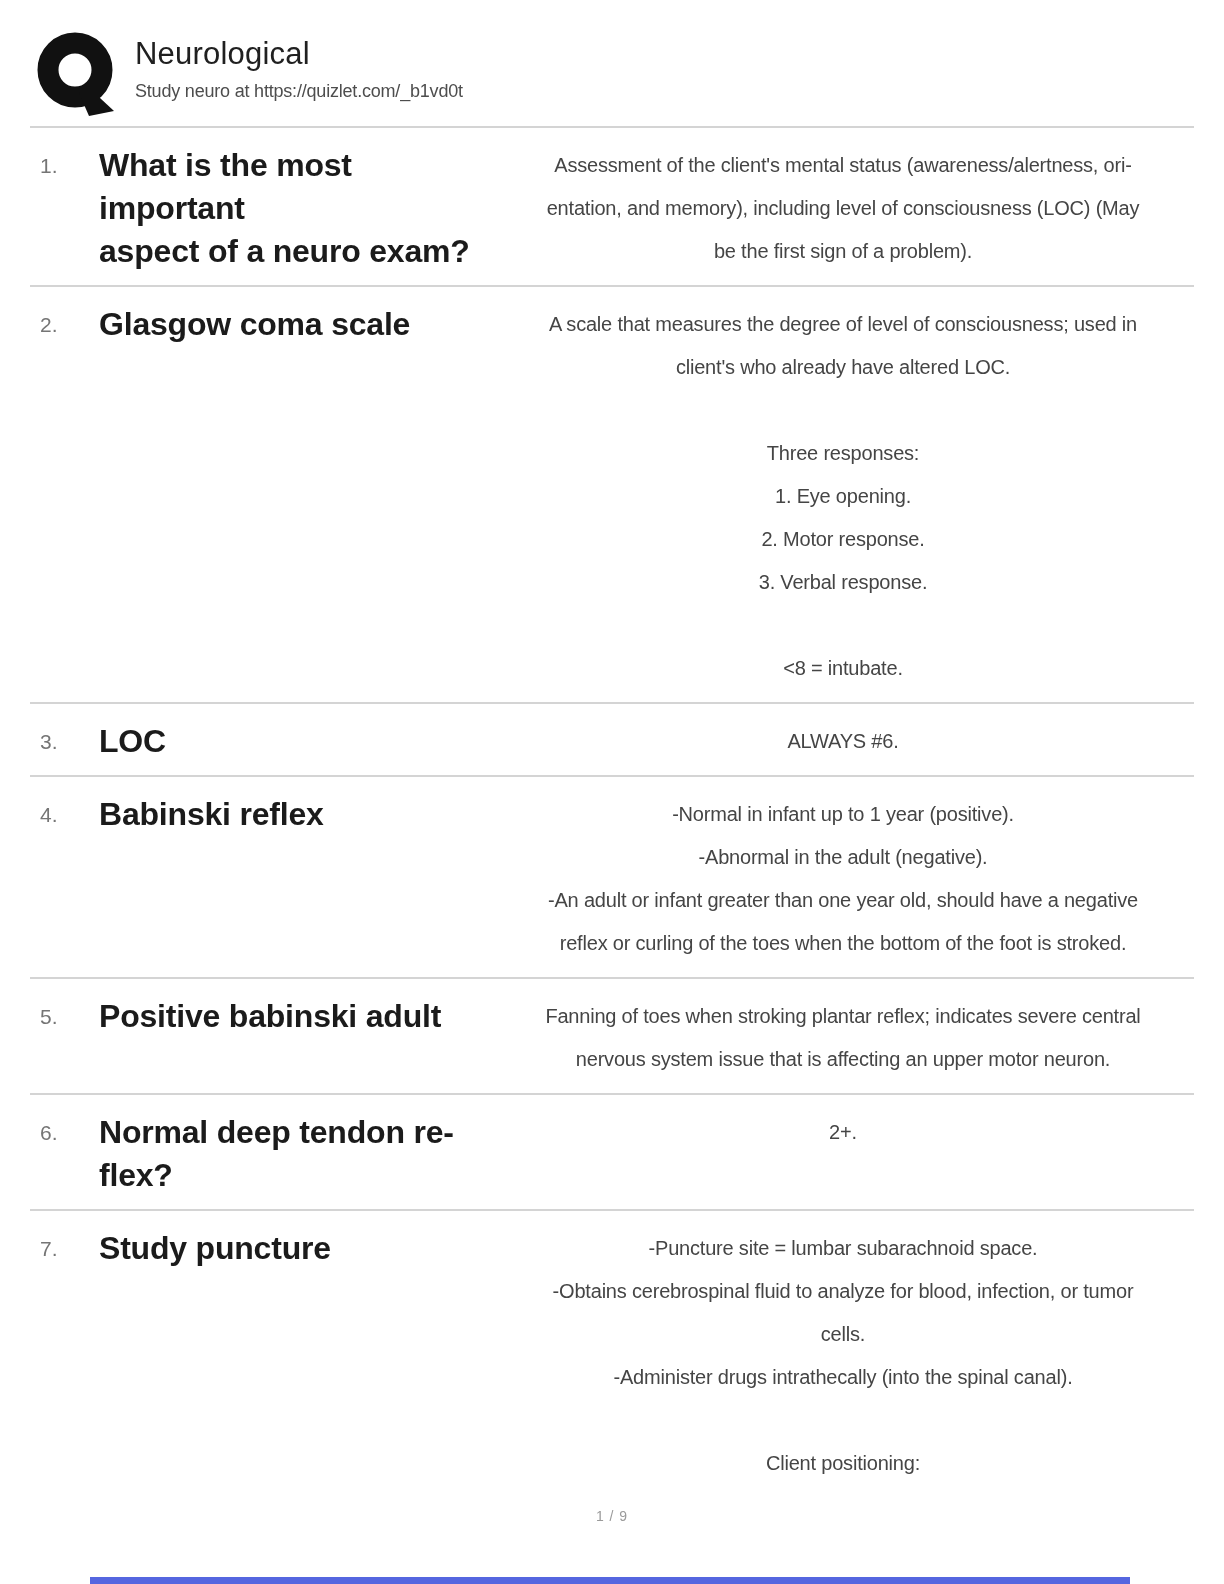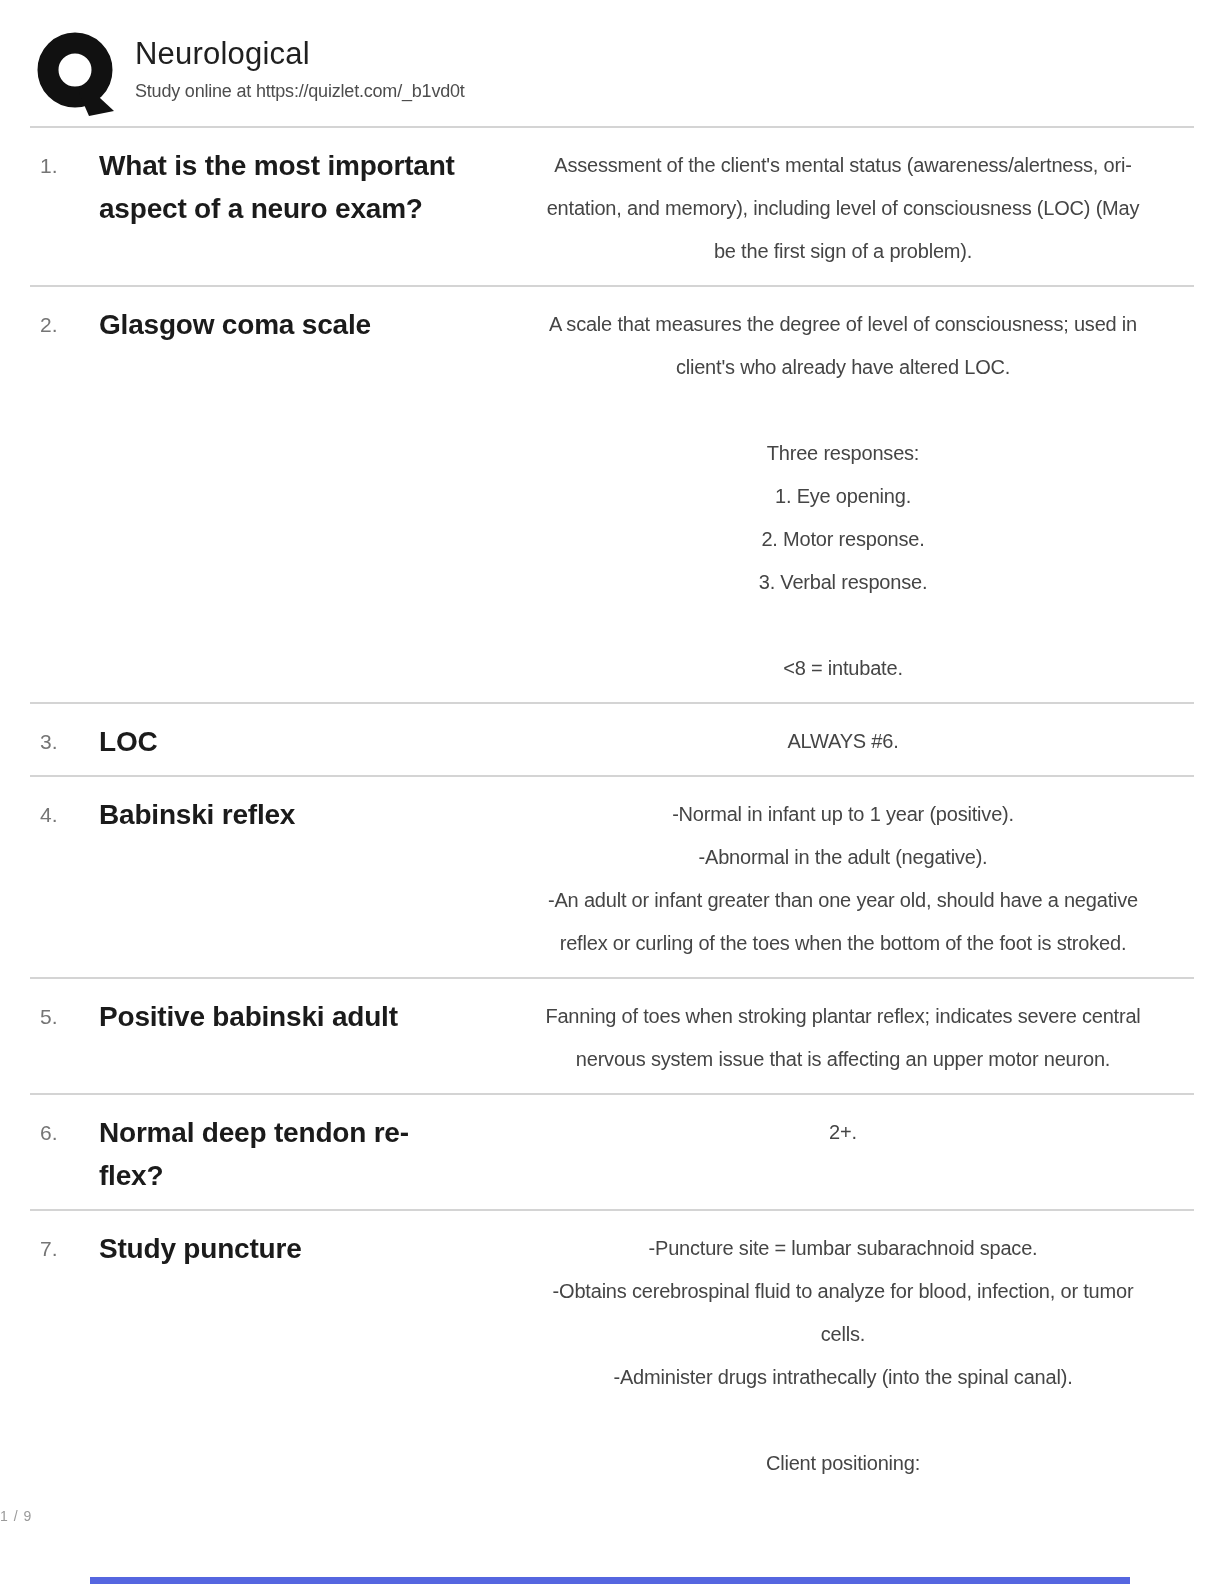--- a/index.html
+++ b/index.html
@@ -46,21 +46,21 @@
     padding: 16px 16px 12px 10px;
     border-top: 2px solid #d4d4d4;
   }
   .card-number {
     font-size: 21px;
     color: #757575;
     line-height: 43px;
     font-weight: 400;
   }
   .card-term {
-    font-size: 28px;
+    font-size: 32px;
     font-weight: 700;
     color: #1b1b1b;
     line-height: 43px;
     letter-spacing: -0.2px;
     white-space: pre-line;
     padding-right: 12px;
   }
   .card-definition {
     font-size: 20px;
     font-weight: 400;
@@ -69,20 +69,21 @@
     letter-spacing: -0.2px;
     white-space: pre-line;
     text-align: center;
   }
 
   
   .page-footer {
     position: absolute;
     left: 0; right: 0;
     bottom: 60px;
+    text-align: center;
     font-size: 14px;
     color: #9a9a9a;
     letter-spacing: 1px;
   }
 
   .bottom-accent-bar {
     position: absolute;
     left: 90px;
     right: 94px;
     bottom: 0;
@@ -98,21 +99,21 @@
 
     <div class="header">
       <div class="logo-box">
         <svg viewBox="0 0 80 88" aria-hidden="true">
           <circle cx="38" cy="42" r="27" fill="none" stroke="#111111" stroke-width="21"></circle>
           <path d="M49 57 L77 83 L52 88 L42 65 Z" fill="#111111"></path>
         </svg>
       </div>
       <div class="header-text">
         <div class="doc-title">Neurological</div>
-        <div class="doc-subtitle">Study online at https://quizlet.com/_b1vd0t</div>
+        <div class="doc-subtitle">Study neuro at https://quizlet.com/_b1vd0t</div>
       </div>
     </div>
 
     <div class="card-row">
       <div class="card-number">1.</div>
       <div class="card-term">What is the most important
 aspect of a neuro exam?</div>
       <div class="card-definition">Assessment of the client's mental status (awareness/alertness, ori-
 entation, and memory), including level of consciousness (LOC) (May
 be the first sign of a problem).</div>

